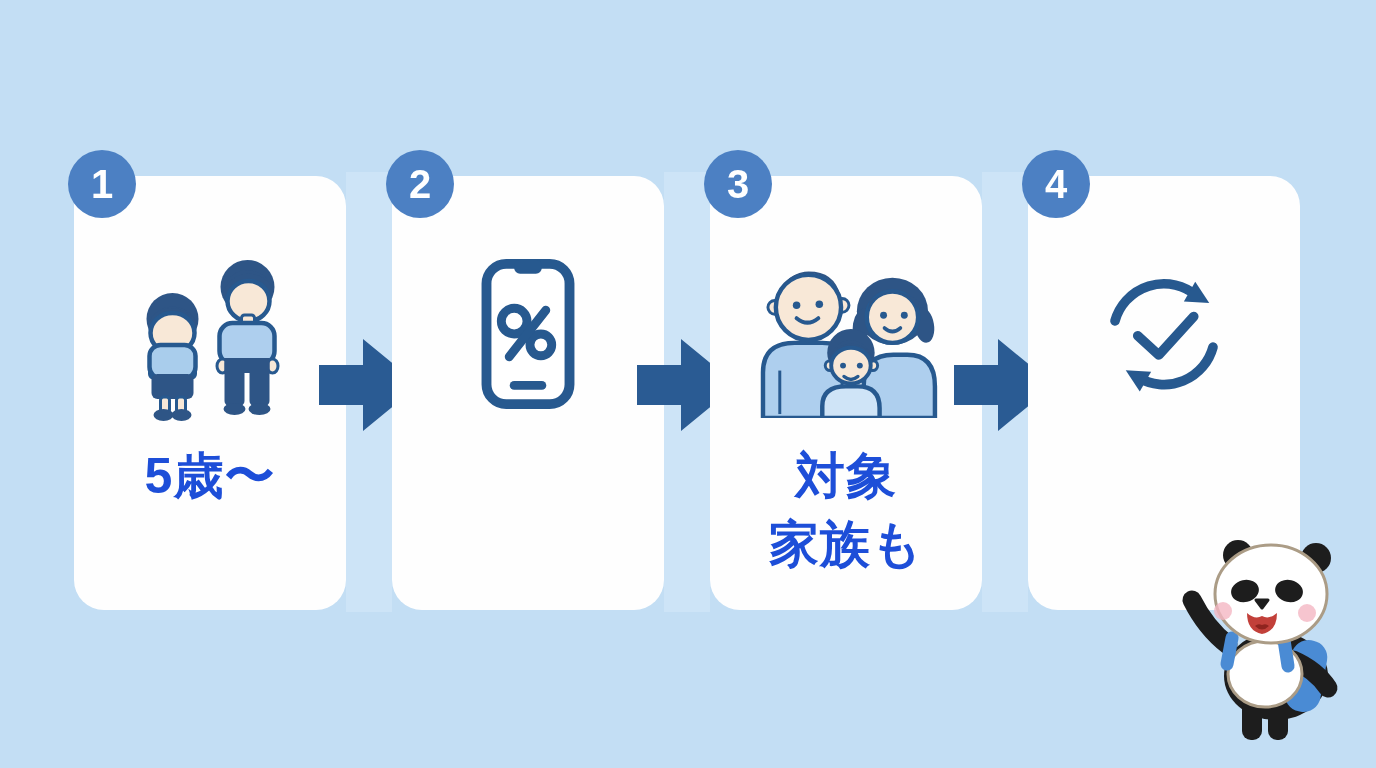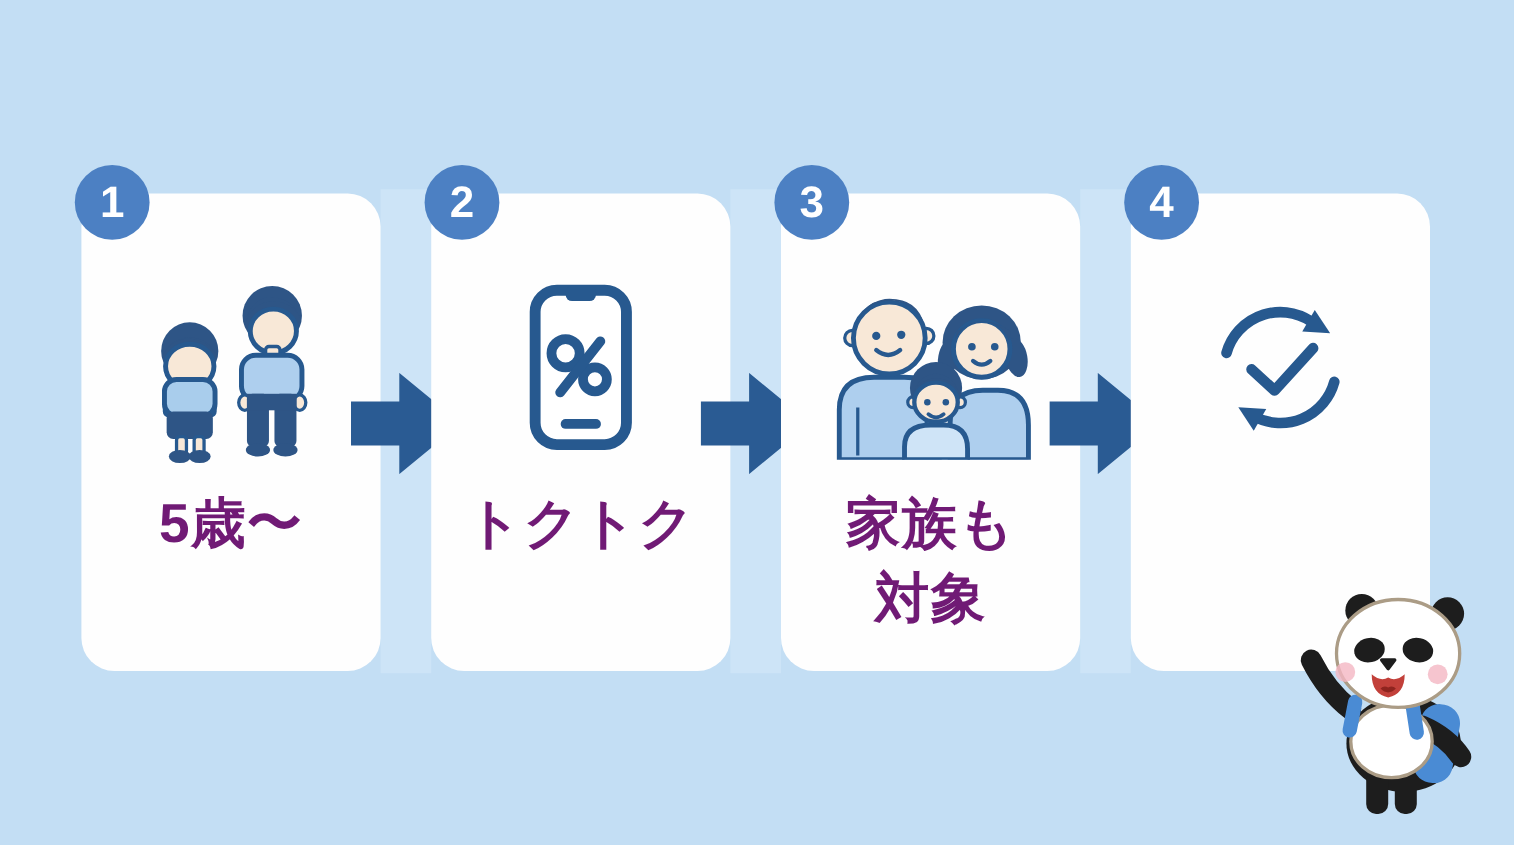--- a/index.html
+++ b/index.html
@@ -27,21 +27,21 @@
     background:#4c80c3;color:#ffffff;
     font-size:40px;font-weight:800;
     display:flex;align-items:center;justify-content:center;
   }
   .icon-wrap{
     position:absolute;left:0;right:0;top:62px;height:192px;
     display:flex;align-items:center;justify-content:center;
   }
   .step-text{
     position:absolute;left:0;right:0;top:266px;
-    text-align:center;color:#701a75;
+    text-align:center;color:#1d4ed8;
     font-size:50px;line-height:68px;font-weight:900;
     letter-spacing:1px;
   }
   .step-text span{display:block;}
   .arrow{
     position:absolute;top:339px;width:100px;height:92px;
   }
   .mascot{
     position:absolute;left:1156px;top:524px;width:204px;height:244px;
     z-index:5;
@@ -102,21 +102,20 @@
       <svg width="120" height="168" viewBox="0 0 120 170">
         <rect x="18" y="14" width="84" height="142" rx="20" fill="#ffffff" stroke="#27598f" stroke-width="10"></rect>
         <rect x="46" y="10" width="28" height="14" rx="6" fill="#27598f"></rect>
         <circle cx="46" cy="72" r="13" fill="none" stroke="#27598f" stroke-width="9"></circle>
         <circle cx="73" cy="96" r="11" fill="none" stroke="#27598f" stroke-width="9"></circle>
         <line x1="78" y1="61" x2="41" y2="108" stroke="#27598f" stroke-width="9" stroke-linecap="round"></line>
         <line x1="46" y1="137" x2="74" y2="137" stroke="#27598f" stroke-width="9" stroke-linecap="round"></line>
       </svg>
     </div>
     <div class="step-text">
-      <span>トクトク</span>
     </div>
   </div>
 
   <svg class="arrow" style="left:637px" viewBox="0 0 100 92">
     <polygon points="0,26 44,26 44,0 100,46 44,92 44,66 0,66" fill="#2a5b93"></polygon>
   </svg>
 
   <div class="card" style="left:710px">
     <div class="badge">3</div>
     <div class="icon-wrap">
@@ -148,22 +147,22 @@
         <circle cx="127" cy="117" r="5" fill="#f8e8d7" stroke="#27598f" stroke-width="3"></circle>
         <circle cx="105" cy="104" r="24" fill="#2e5586"></circle>
         <ellipse cx="105" cy="117" rx="20" ry="18" fill="#f8e8d7" stroke="#27598f" stroke-width="4"></ellipse>
         <path d="M83,111 A23,22 0 0 1 127,110 Q120,90 102,91 Q88,94 83,111 Z" fill="#2e5586"></path>
         <circle cx="97" cy="117" r="3" fill="#27598f"></circle>
         <circle cx="114" cy="117" r="3" fill="#27598f"></circle>
         <path d="M98,128 Q105,134 112,128" fill="none" stroke="#27598f" stroke-width="3.5" stroke-linecap="round"></path>
       </svg>
     </div>
     <div class="step-text">
+      <span>対象</span>
       <span>家族も</span>
-      <span>対象</span>
     </div>
   </div>
 
   <svg class="arrow" style="left:954px" viewBox="0 0 100 92">
     <polygon points="0,26 44,26 44,0 100,46 44,92 44,66 0,66" fill="#2a5b93"></polygon>
   </svg>
 
   <div class="card" style="left:1028px">
     <div class="badge">4</div>
     <div class="icon-wrap">

